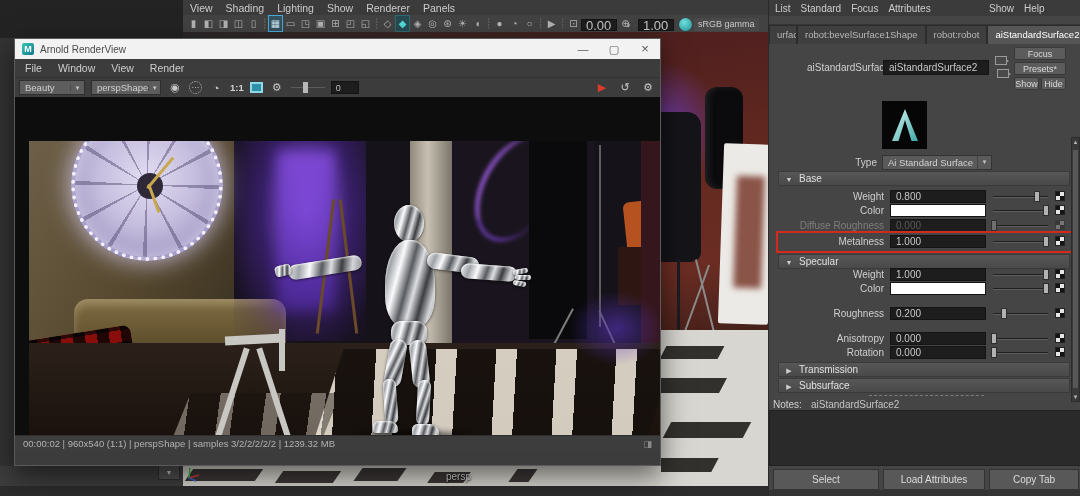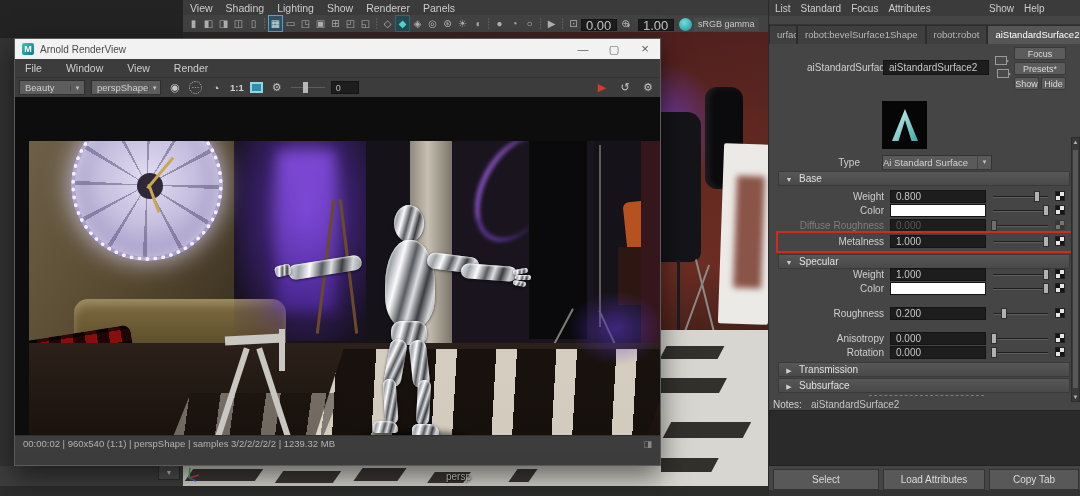--- a/index.html
+++ b/index.html
@@ -65,21 +65,21 @@
         border:1px solid #5a5a5a; box-shadow:0 10px 26px rgba(0,0,0,.55); }
   #rv-title { position:absolute; left:0; top:0; width:100%; height:20px; background:#f2f2f2;
               display:flex; align-items:center; padding-left:7px; }
   #rv-mlogo { width:12px; height:12px; border-radius:2px; margin-right:6px; text-align:center;
               background:linear-gradient(135deg,#35c8b4,#15758c); color:#fff; font-size:9px;
               font-weight:bold; line-height:12px; }
   #rv-title-text { font-size:10px; color:#4a4a4a; }
   .wbtn { position:absolute; top:0; width:30px; height:20px; text-align:center; line-height:20px;
           color:#5a5a5a; font-size:11px; }
   #rv-menubar { position:absolute; left:0; top:20px; width:100%; height:19px; background:#3c3c3c;
-                border-bottom:1px solid #333; display:flex; align-items:center; gap:24px; padding-left:10px; }
+                border-bottom:1px solid #333; display:flex; align-items:center; gap:16px; padding-left:10px; }
   .rvmenu { font-size:10.5px; color:#cdcdcd; }
   #rv-toolbar { position:absolute; left:0; top:39px; width:100%; height:19px; background:#3c3c3c;
                 display:flex; align-items:center; gap:6px; padding-left:4px; }
   .rv-dd { height:15px; background:#5d5d5d; color:#d0d0d0; font-size:9.5px; display:flex;
            align-items:center; padding-left:5px; border:1px solid #2e2e2e; }
   .rv-dd .dd-arrow { margin-left:auto; width:14px; text-align:center; font-size:6px; color:#c2c2c2;
                      border-left:1px solid #4a4a4a; }
   .rv-ic { font-size:11px; color:#c6c6c6; width:16px; text-align:center; }
   #rv-dotcircle { width:13px; height:13px; border:1px dotted #b8b8b8; border-radius:50%;
                   font-size:8px; line-height:11px; text-align:center; color:#c6c6c6; }
@@ -166,21 +166,21 @@
   .ae-field { position:absolute; background:#1d1d1d; border:1px solid #151515; color:#c8c8c8;
               font-size:10px; line-height:13px; padding-left:5px; }
   .ae-btn { position:absolute; background:#5c5c5c; border:1px solid #383838; border-radius:2px;
             color:#dadada; font-size:9px; text-align:center; }
   .frame-ic { position:absolute; width:12px; height:9px; border:1px solid #9a9a9a; background:#4a4a4a; }
   .frame-ic:after { content:""; position:absolute; right:-3px; top:2px; width:0; height:0;
                     border-left:3px solid #9a9a9a; border-top:2px solid transparent; border-bottom:2px solid transparent; }
   #ae-swatch { position:absolute; left:113px; top:101px; width:45px; height:48px; background:#060606;
                display:flex; align-items:center; justify-content:center; }
   #ae-type-dd { position:absolute; left:113px; top:155px; width:110px; height:15px; background:#5a5a5a;
-                border:1px solid #333; color:#d2d2d2; font-size:9.5px; line-height:13px; }
+                border:1px solid #333; color:#d2d2d2; font-size:9.5px; line-height:13px; padding-left:5px; }
   #ae-type-dd .dd-arrow { position:absolute; right:0; top:0; width:14px; height:13px; text-align:center;
                           font-size:6px; line-height:13px; border-left:1px solid #444; color:#c2c2c2; }
 
   .sechead { position:absolute; left:9px; width:292px; height:15px;
              background:linear-gradient(#575757,#494949); border:1px solid #3a3a3a;
              color:#e0e0e0; font-size:10px; line-height:14px; }
   .sechead .tri { display:inline-block; width:20px; text-align:center; font-size:7px; color:#cfcfcf; }
 
   .arow { position:absolute; left:2px; width:308px; height:14px; }
   .alabel { position:absolute; left:0; width:113px; text-align:right; font-size:10px; color:#cfcfcf; line-height:13px; }
@@ -449,21 +449,21 @@
       <svg width="34" height="38" viewBox="0 0 34 38">
         <defs>
           <linearGradient id="ag" x1="0" y1="0" x2="1" y2="1">
             <stop offset="0" stop-color="#d9f7f2"></stop>
               <stop offset="1" stop-color="#3fa8a8"></stop>
           </linearGradient>
         </defs>
         <path d="M17 3 L30 35 L23.5 35 L17 14 L10.5 35 L4 35 Z" fill="url(#ag)"></path>
       </svg>
     </div>
-    <span class="ae-label" style="left:43px; top:157px; width:48px;">Type</span>
+    <span class="ae-label" style="left:60px; top:157px; width:48px;">Type</span>
     <div id="ae-type-dd">
       <span>Ai Standard Surface</span>
       <span class="dd-arrow">▼</span>
     </div>
 
     <div class="sechead" style="top:171px;">
       <span class="tri">▼</span><span>Base</span>
     </div>
     <div class="arow" style="top:190px">
       <span class="alabel">Weight</span>

